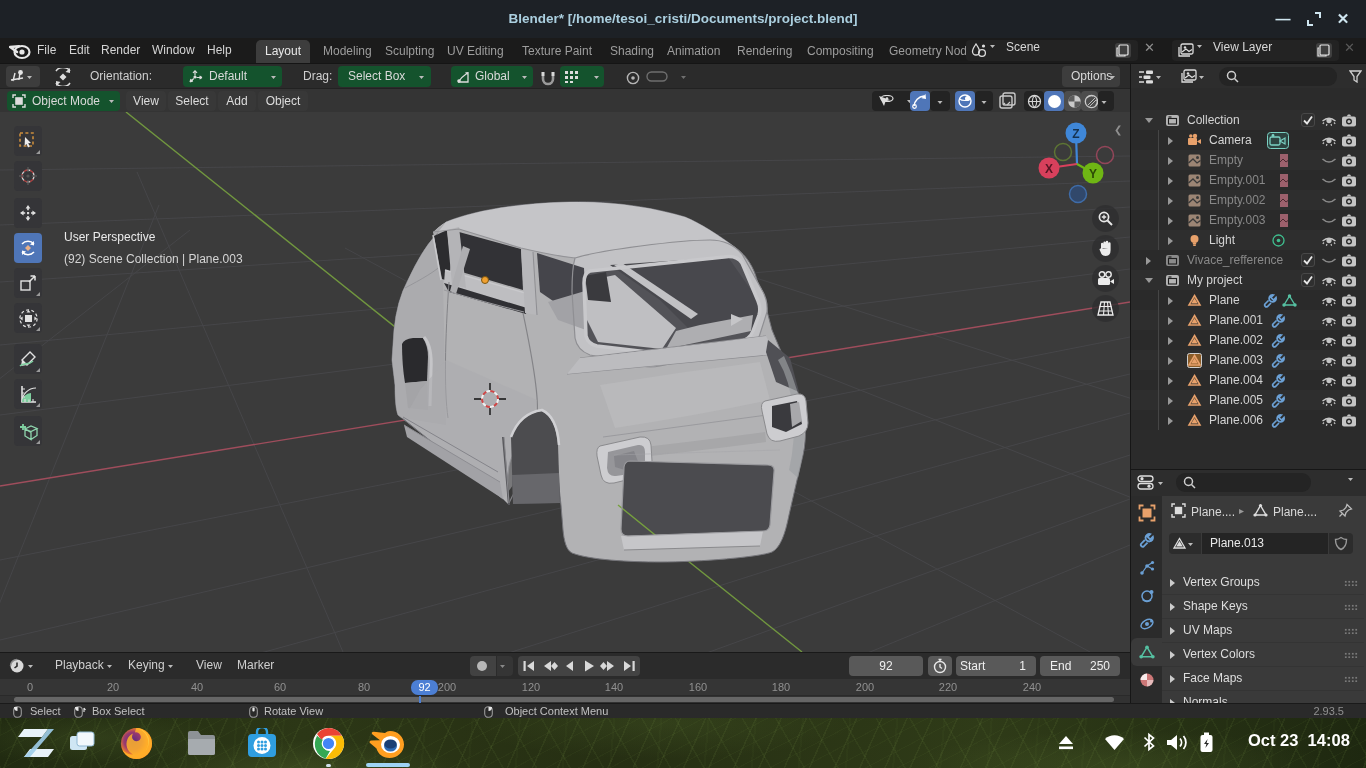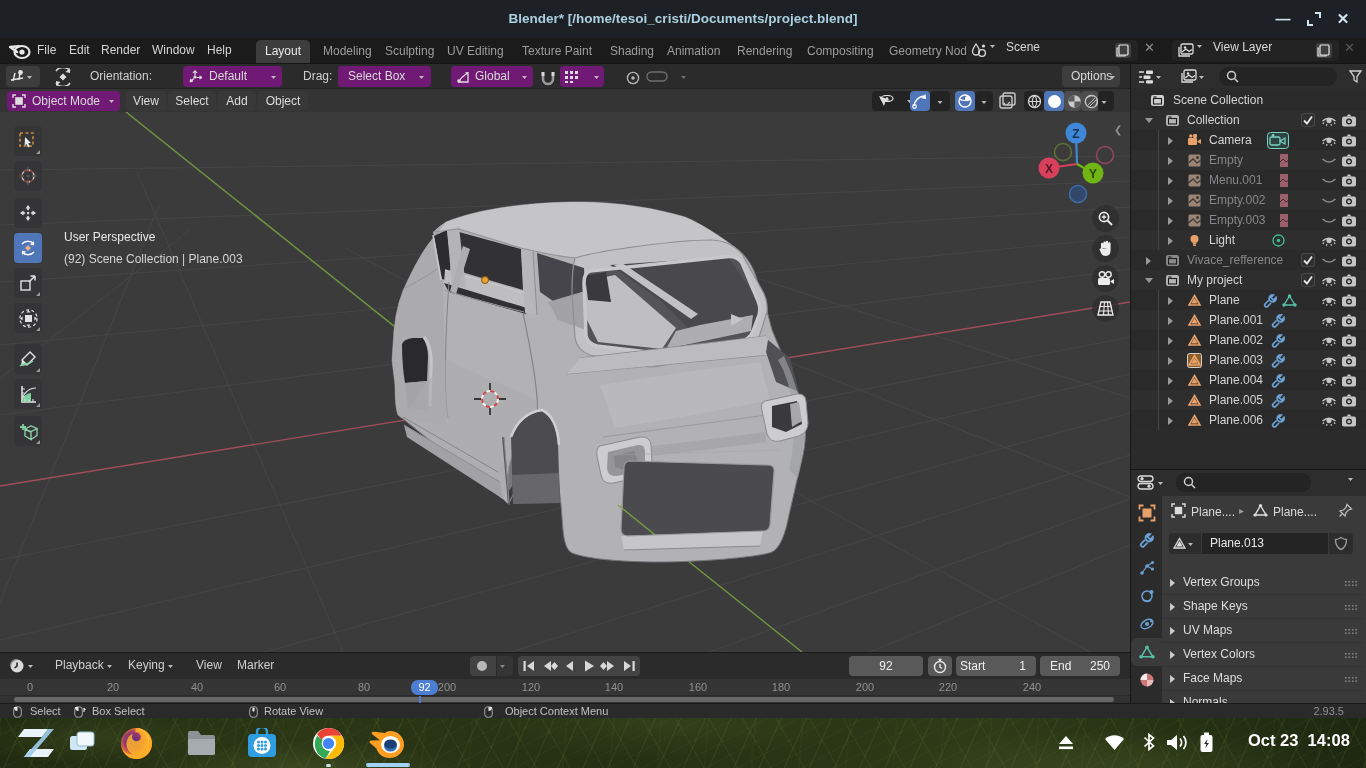--- a/index.html
+++ b/index.html
@@ -28,21 +28,21 @@
 
 #tl{left:0;top:652px;width:1130px;height:51px;background:#2e2e2e;}
 
 #outliner{left:1131px;top:88px;width:235px;height:381px;background:#2b2b2b;overflow:hidden;}
 #props{left:1131px;top:470px;width:235px;height:233px;background:#2b2b2b;overflow:hidden;}
 
 #status{left:0;top:703px;width:1366px;height:15px;background:#2a2a2a;border-top:1px solid #1a1a1a;color:#c0c0c0;font-size:11px;}
 
 #taskbar{left:0;top:718px;width:1366px;height:50px;overflow:hidden;}
 .rowlabel{position:absolute;color:#cfcfcf;font-size:12px;line-height:25px;}
-.dd{position:absolute;background:#701a75;border-radius:4px;color:#d9d9d9;font-size:12px;height:21px;line-height:21px;top:2px;}
+.dd{position:absolute;background:#14532d;border-radius:4px;color:#d9d9d9;font-size:12px;height:21px;line-height:21px;top:2px;}
 
 #toolbar .tbtn{position:absolute;left:14px;width:28px;height:30px;background:#353538;border-radius:4px;}
 #toolbar .tbtn svg{position:absolute;left:5px;top:6px;}
 #toolbar .tbtn.active{background:#4f76b8;}
 #toolbar .tbtn .corner{position:absolute;right:2px;bottom:2px;width:0;height:0;border-left:4px solid transparent;border-bottom:4px solid #9a9a9a;}
 #navbtns .nbtn{position:absolute;left:1092px;width:27px;height:27px;border-radius:50%;background:rgba(46,46,48,.8);}
 
 .rnum{position:absolute;top:2px;width:40px;text-align:center;color:#909090;font-size:11px;}
 .orow{position:absolute;left:0;width:235px;height:20px;}
 .orow .nm{position:absolute;top:3px;font-size:12px;color:#d4d4d4;}
@@ -594,28 +594,20 @@
         <span class="rnum" style="left:928px">220</span>
         <span class="rnum" style="left:1012px">240</span>
   <div class="abs" style="left:411px;top:1px;width:27px;height:15px;background:#4c7fd4;border-radius:7px;color:#fff;font-size:11px;text-align:center;line-height:15px">92</div>
  </div>
  <div class="abs" style="left:0;top:44px;width:1130px;height:7px;background:#323232">
   <div class="abs" style="left:14px;top:1px;width:1100px;height:5px;background:#666;border-radius:3px"></div>
   <div class="abs" style="left:419px;top:0;width:2px;height:7px;background:#4c7fd4"></div>
  </div>
 </div>
 <div class="abs" id="outliner">
-      <div class="orow" style="top:2px;background:#2a2a2a">
-        <svg class="oic" style="left:19px;top:2.5px" width="15" height="15" viewBox="0 0 15 15">
-          <rect x="1" y="2" width="13" height="11" rx="2" fill="#cfcfcf"></rect>
-          <rect x="3.5" y="5.5" width="8" height="5.5" fill="none" stroke="#1f1f1f" stroke-width="1.1"></rect>
-          <path d="M3.5 4 h3" stroke="#1f1f1f" stroke-width="1.2"></path>
-        </svg>
-        <span class="nm" style="left:42px">Scene Collection</span>
-      </div>
 <div class="orow" style="top:22px;background:#2e2e2e">
         <span class="disc open" style="left:14px"></span>
         <svg class="oic" style="left:34px;top:2.5px" width="15" height="15" viewBox="0 0 15 15">
           <rect x="1" y="2" width="13" height="11" rx="2" fill="#b5b5b5"></rect>
           <rect x="3.5" y="5.5" width="8" height="5.5" fill="none" stroke="#1f1f1f" stroke-width="1.1"></rect>
           <path d="M3.5 4 h3" stroke="#1f1f1f" stroke-width="1.2"></path>
         </svg>
         <svg class="oic" style="left:170px;top:3px" width="14" height="14" viewBox="0 0 14 14">
           <rect x="0.5" y="0.5" width="13" height="13" rx="2.5" fill="#2f2f2f" stroke="#484848"></rect>
           <path d="M3 7.5 L6 10.5 L11 3.5" stroke="#e8e8e8" stroke-width="1.8" fill="none"></path>
@@ -698,21 +690,21 @@
         </svg>
         <svg class="oic" style="left:190px;top:4px" width="16" height="15" viewBox="0 0 16 15">
           <path d="M1.5 5 Q8 11 14.5 5" fill="none" stroke="#8a8a8a" stroke-width="1.5"></path>
         </svg>
         <svg class="oic" style="left:210px;top:2.5px" width="16" height="15" viewBox="0 0 16 15">
           <rect x="1" y="3.5" width="14" height="10" rx="2" fill="#c5c5c5"></rect>
           <path d="M5.5 3.5 L7 1.5 h2 L10.5 3.5" fill="#c5c5c5"></path>
           <circle cx="8" cy="8.5" r="3" fill="#2b2b2b"></circle>
           <circle cx="8" cy="8.5" r="1.6" fill="#c5c5c5"></circle>
         </svg>
-        <span class="nm" style="left:78px">Menu.001</span>
+        <span class="nm" style="left:78px">Empty.001</span>
       </div>
 <div class="orow gray" style="top:102px;background:#2e2e2e">
         <span style="position:absolute;left:27px;top:0;width:1px;height:20px;background:#454545"></span>
         <span class="disc" style="left:37px"></span>
         <svg class="oic" style="left:56px;top:2.5px" width="15" height="15" viewBox="0 0 15 15">
           <rect x="1.5" y="1.5" width="12" height="12" rx="1.5" fill="#9c8574"></rect>
           <path d="M1.5 10 L6 6 L10 10 L13.5 7.5" stroke="#3a3a3a" stroke-width="1.3" fill="none"></path>
           <circle cx="10.5" cy="4.5" r="1.5" fill="#3a3a3a"></circle>
         </svg>
         <svg class="oic" style="left:148px;top:2.5px" width="10" height="15" viewBox="0 0 10 15">

